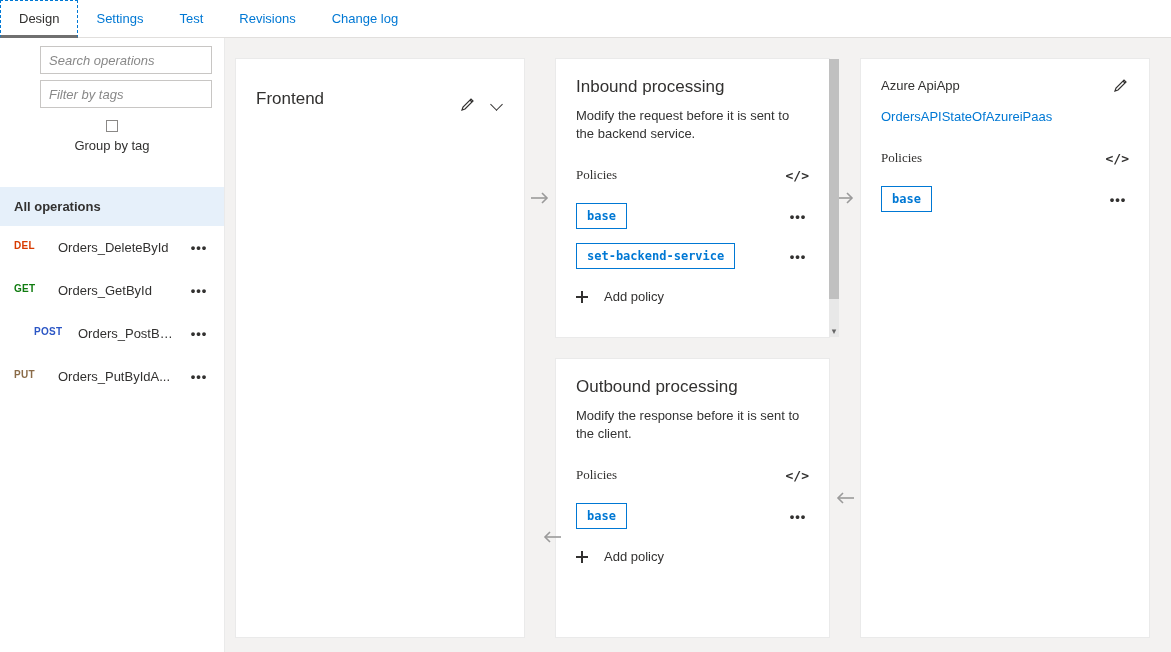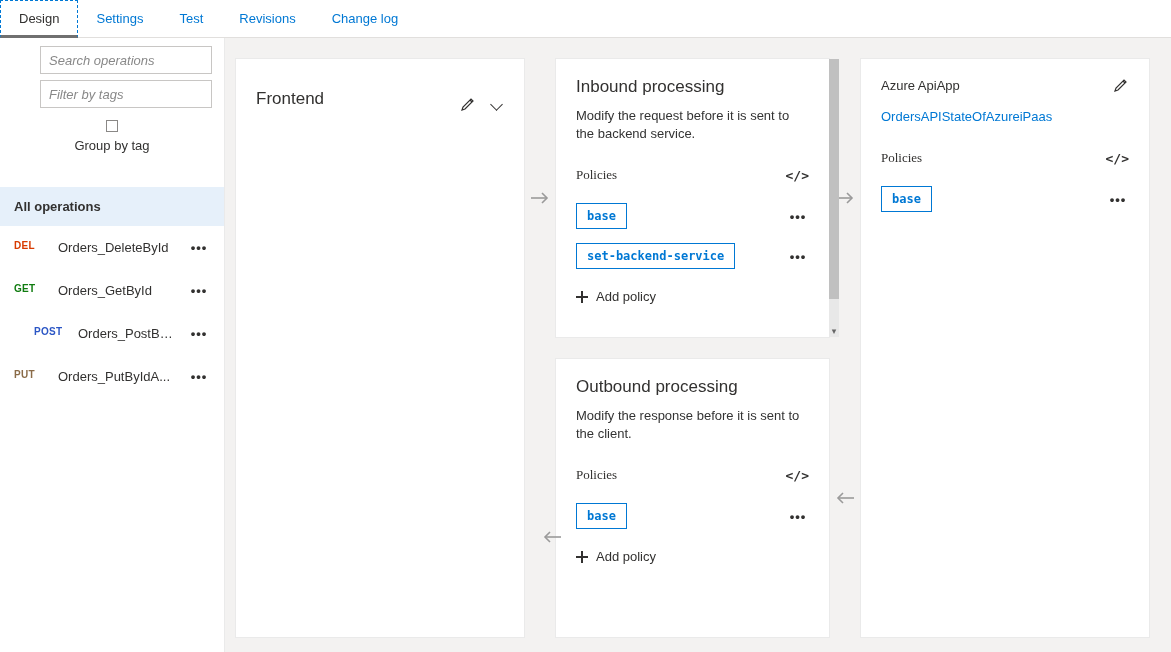--- a/index.html
+++ b/index.html
@@ -48,21 +48,21 @@
   .gap { height:20px; }
   .card-title { font-size:17px; color:#323130; margin:0 0 10px; font-weight:400;}
   .card-sub { font-size:13px; color:#333; margin:0 0 24px; line-height:1.4;}
   .pol-head { display:flex; align-items:center; justify-content:space-between; margin-bottom:20px; }
   .pol-head .lbl { font-size:13px;font-family:Liberation Serif, serif; }
   .code-ico { font-family: Consolas, monospace; font-size:13px; font-weight:700; cursor:pointer; }
 
   .policy-row { display:flex; align-items:center; justify-content:space-between; margin-bottom:14px; }
   .chip { display:inline-block; border:1px solid #0078d4; color:#0078d4; font-family:Consolas,monospace; font-size:12px; padding:5px 10px; cursor:pointer;font-weight:bold; }
 
-  .add-pol { display:flex; align-items:center; gap:8px; padding-top:6px; cursor:pointer; color:#323130; }
+  .add-pol { display:flex; align-items:center; gap:16px; padding-top:6px; cursor:pointer; color:#323130; }
 
   
   .fe-head { display:flex; align-items:center; justify-content:space-between;margin-top:12px; }
   .fe-head .icons { display:flex; gap:14px; align-items:center; }
   .pencil { cursor:pointer; }
   .chev { width:14px; height:14px; display:inline-block; position:relative; cursor:pointer;}
   .chev::after{ content:""; position:absolute; left:2px; top:3px; width:8px; height:8px; border-right:1.5px solid #323130; border-bottom:1.5px solid #323130; transform:rotate(45deg);}
 
   
   .arrow { width:30px; display:flex; align-items:center; justify-content:center; }

